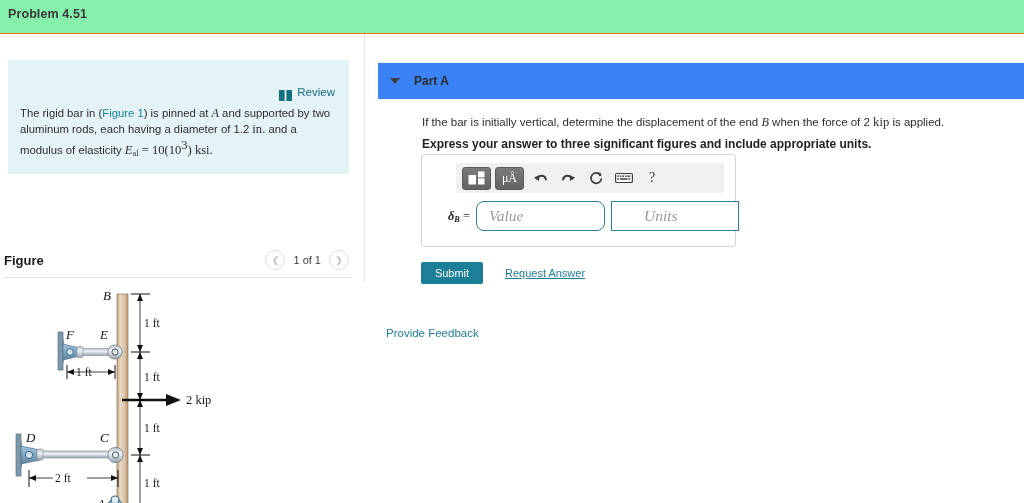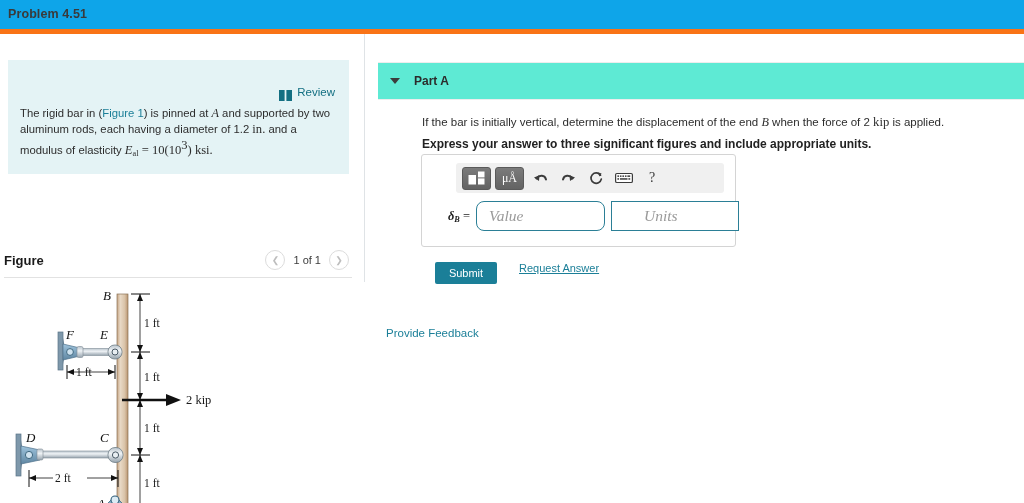--- a/index.html
+++ b/index.html
@@ -14,22 +14,22 @@
   #page {
     position: relative;
     width: 1024px; height: 503px;
     background: #ffffff;
   }
 
   
   #top-header {
     position: absolute; left: 0; top: 0;
     width: 1024px; height: 34px;
-    background: #0ea5e9;
-    border-bottom: 5px solid #f97316;
+    background: #86efac;
+    border-bottom: 1px solid #f97316;
   }
   #problem-title {
     position: absolute; left: 8px; top: 7px;
     font-size: 12.5px; font-weight: bold; color: #3a3a3a;
     letter-spacing: .1px;
   }
 
   
   #left-col {
     position: absolute; left: 0; top: 34px;
@@ -91,21 +91,21 @@
   }
 
   
   #right-col {
     position: absolute; left: 366px; top: 34px;
     width: 658px; height: 469px; background: #ffffff;
   }
   #partA-header {
     position: absolute; left: 12px; top: 28px;
     width: 646px; height: 38px;
-    background: #5eead4;
+    background: #3b82f6;
     border-top: 1px solid #ededed;
     border-bottom: 1px solid #ededed;
     display: flex; align-items: center;
   }
   #partA-caret {
     margin-left: 12px; margin-right: 14px;
     width: 0; height: 0;
     border-left: 5px solid transparent;
     border-right: 5px solid transparent;
     border-top: 6px solid #3c3c3c;
@@ -160,21 +160,21 @@
     height: 30px; border: 1px solid #2b7f96; background: #fff;
     display: flex; align-items: center; padding-left: 12px;
     font-family: "Liberation Serif", serif; font-style: italic;
     font-size: 15.5px; color: #9a9a9a; cursor: text;
   }
   #value-field { width: 129px; border-radius: 8px; }
   #units-field { width: 128px; padding-left: 32px; }
 
   #submit-row {
     position: absolute; left: 55px; top: 228px;
-    display: flex; align-items: flex-start; gap: 22px; margin-left: 14px;
+    display: flex; align-items: center; gap: 22px;
   }
   #submit-button {
     width: 62px; height: 22px; background: #1b7f98; color: #fff;
     font-size: 11px; border: none; border-radius: 2px;
     display: flex; align-items: center; justify-content: center;
     cursor: pointer;
   }
   #request-answer {
     color: #1b7f98; font-size: 11px; text-decoration: underline; cursor: pointer;
   }

